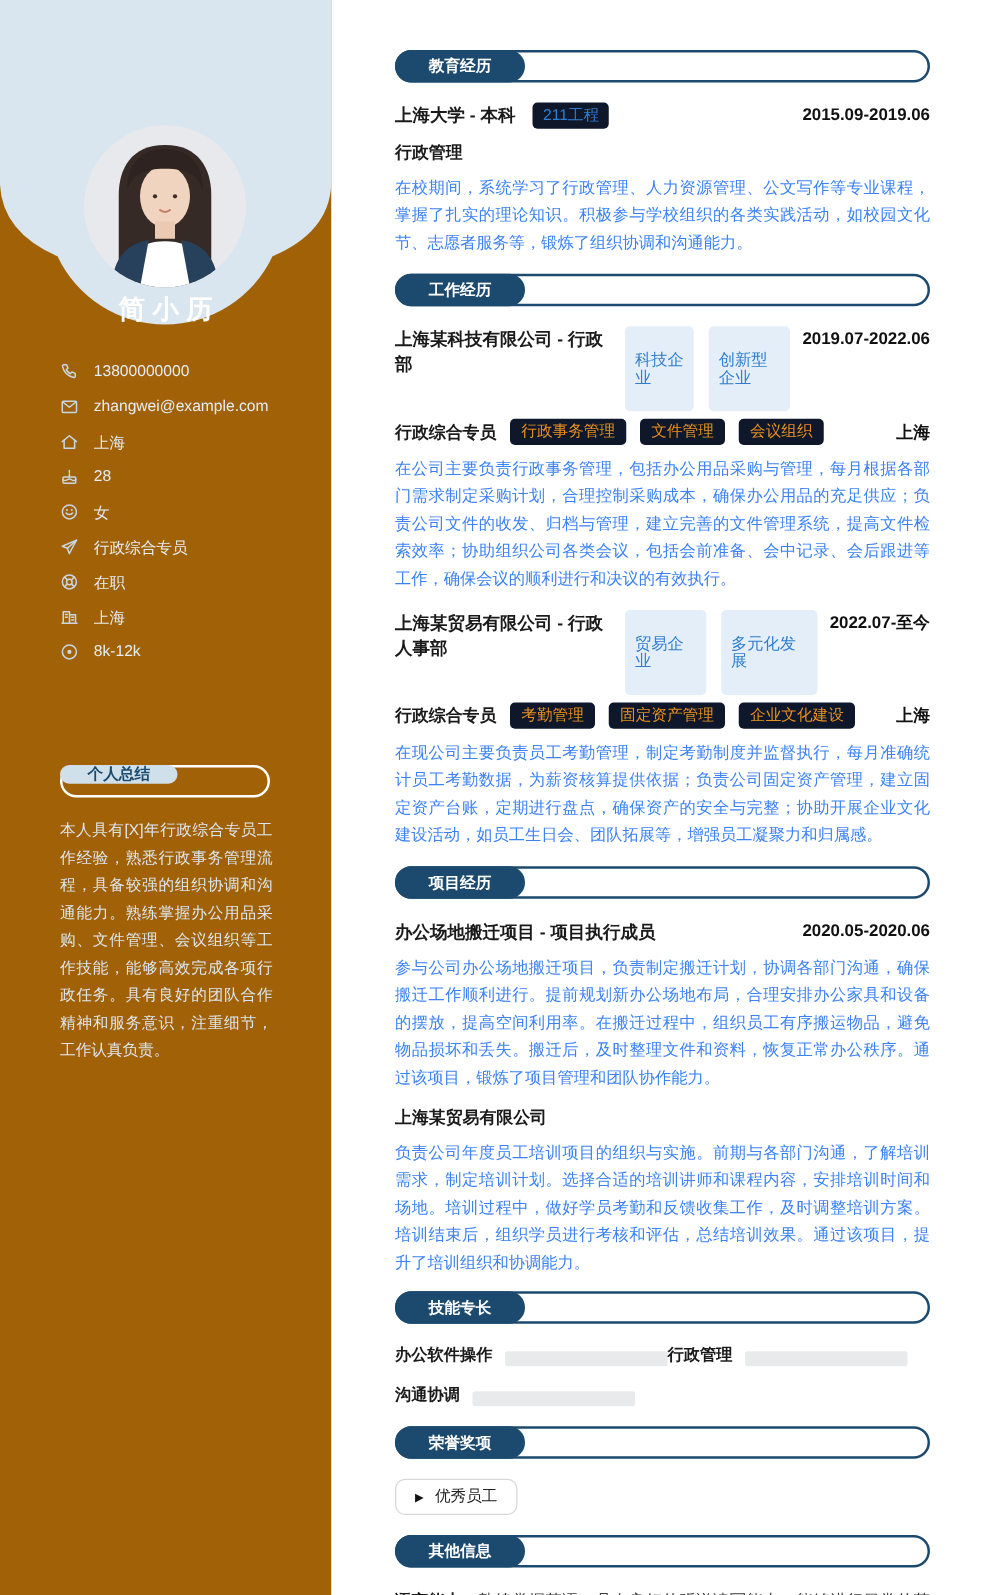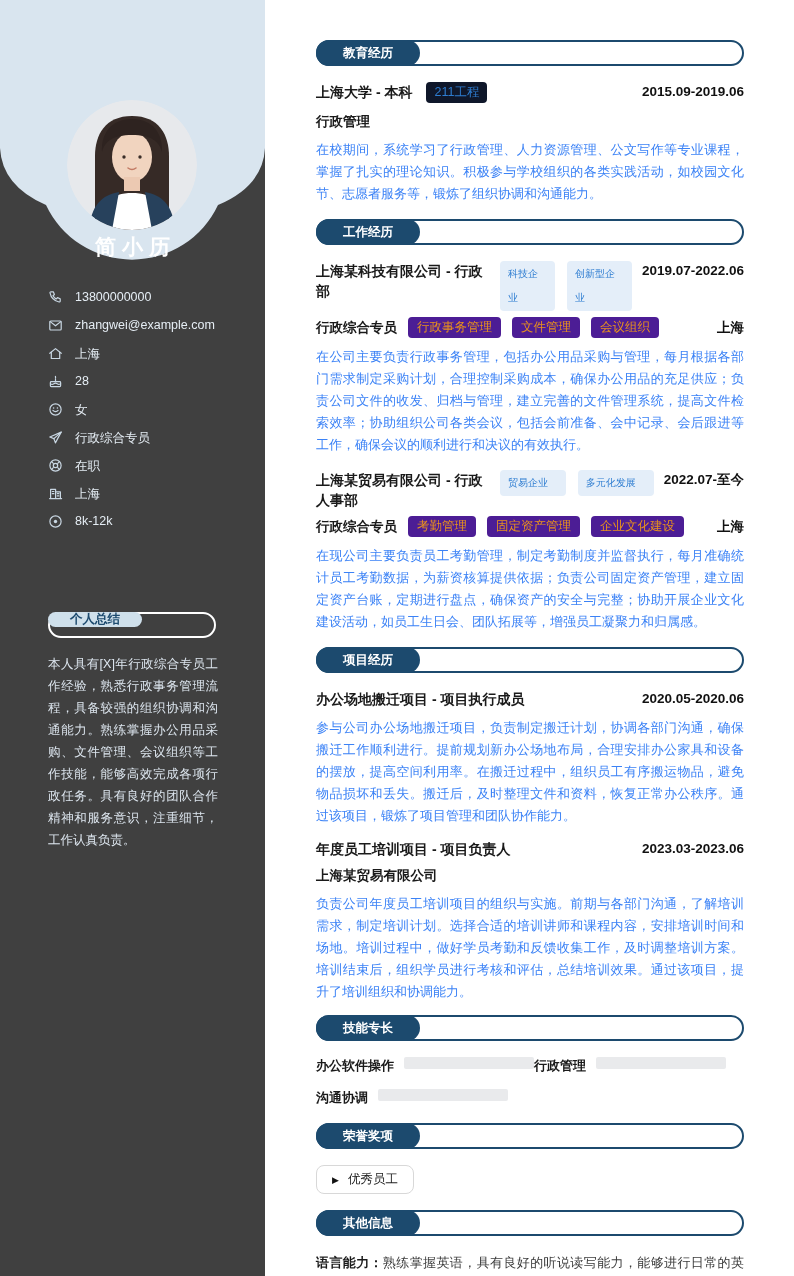--- a/index.html
+++ b/index.html
@@ -3,21 +3,21 @@
 <meta charset="utf-8">
 <style>
   * { margin:0; padding:0; box-sizing:border-box; }
   html,body { width:794px; height:1276px; }
   body {
     position:relative; background:#ffffff; overflow:hidden;
     font-family:"Liberation Sans", sans-serif; color:#333;
   }
 
   
-  .sidebar { position:absolute; left:0; top:0; width:265px; height:1276px; background:#404040; }
+  .sidebar { position:absolute; left:0; top:0; width:265px; height:1276px; background:#a16207; }
   .header-shape { position:absolute; left:0; top:0; display:block; }
   .avatar { position:absolute; left:67px; top:100px; width:130px; height:130px; border-radius:50%; display:block; }
   .name { position:absolute; top:233px; left:0; width:265px; text-align:center; color:#ffffff;
           font-size:21px; font-weight:bold; letter-spacing:6px; text-indent:6px; }
   .contacts { position:absolute; top:290px; left:48px; list-style:none; }
   .contacts li { display:flex; height:28px; color:#e5edf4; font-size:12.5px; }
   .contacts li svg { width:15px; height:15px; margin-right:12px; flex:none; }
   .contacts li svg * { stroke:#c9d7e3; stroke-width:1.2; fill:none; stroke-linecap:round; stroke-linejoin:round; }
   .contacts li svg .fdot { fill:#c9d7e3; stroke:none; }
 
@@ -36,40 +36,40 @@
   .sec-badge { position:absolute; left:-2px; top:-2px; height:26px; padding:0 27px;
                background:#1c4a6e; border-radius:14px; color:#ffffff; font-size:12.5px;
                font-weight:bold; display:flex; align-items:center; }
 
   .row { display:flex; align-items:flex-start; }
   .title { font-size:14px; font-weight:bold; color:#1a1a1a; line-height:20px; }
   .date { margin-left:auto; font-size:13.5px; font-weight:bold; color:#111; white-space:nowrap; line-height:20px; }
 
   .tag-blue { background:#0f172a; color:#2e7dd1; font-size:12.5px; padding:2px 8px; border-radius:4px; }
   .co-tags { display:flex; gap:12px; min-width:0; margin-left:14px; margin-right:10px; flex:1 1 auto; }
-  .co-tag { background:#e4eef9; color:#2e7dd1; font-size:10px; line-height:24px;
-            padding:1px 8px; border-radius:4px; flex:1 1 auto; min-width:0; }
+  .co-tag { background:#e4eef9; color:#2e7dd1; font-size:13px; line-height:14px;
+            padding:20px 8px; border-radius:4px; flex:1 1 auto; min-width:0; }
   .co-title { flex:0 0 170px; }
 
   .role-row { display:flex; align-items:center; gap:11px; margin-top:6px; }
   .role { font-size:13.5px; font-weight:bold; color:#1a1a1a; white-space:nowrap; }
-  .tag-orange { background:#4c1d95; color:#e8911d; font-size:12.5px; padding:2px 9px;
+  .tag-orange { background:#0f172a; color:#e8911d; font-size:12.5px; padding:2px 9px;
                 border-radius:4px; white-space:nowrap; }
   .loc { margin-left:auto; font-size:13.5px; font-weight:bold; color:#111; white-space:nowrap; }
 
   .desc { font-size:13px; line-height:22px; color:#3b82f6; text-align:justify; margin-top:8px; }
 
   .edu-block { margin-bottom:14px; }
   .edu-major { font-size:13.5px; font-weight:bold; color:#1a1a1a; margin-top:10px; }
   .entry { margin-bottom:14px; }
   .proj-company { font-size:13.5px; font-weight:bold; color:#1a1a1a; margin-top:8px; }
   .proj-entry { margin-bottom:12px; }
 
   .skills-grid { display:grid; grid-template-columns:218px 1fr; row-gap:14px; margin-bottom:16px; }
-  .skill { display:flex; align-items:flex-start; gap:10px; }
+  .skill { display:flex; align-items:flex-end; gap:10px; }
   .skill-name { font-size:13px; font-weight:bold; color:#1a1a1a; white-space:nowrap; }
   .bar { width:130px; height:12px; background:#e9eaec; border-radius:2px; overflow:hidden; }
   .bar-fill { height:100%; background:#cfe0eb; border-radius:2px; }
 
   .honor-btn { display:inline-flex; align-items:center; gap:9px; background:#fff;
                border:1px solid #d8d8d8; border-radius:8px; padding:5px 15px;
                font-size:12.5px; color:#222; margin-bottom:16px; cursor:pointer;
                font-family:"Liberation Sans", sans-serif; }
   .honor-btn .tri { font-size:9px; color:#111; }
 
@@ -249,24 +249,20 @@
 
   <div class="proj-entry">
     <div class="row">
       <span class="title">办公场地搬迁项目 - 项目执行成员</span>
       <span class="date">2020.05-2020.06</span>
     </div>
     <p class="desc">参与公司办公场地搬迁项目，负责制定搬迁计划，协调各部门沟通，确保搬迁工作顺利进行。提前规划新办公场地布局，合理安排办公家具和设备的摆放，提高空间利用率。在搬迁过程中，组织员工有序搬运物品，避免物品损坏和丢失。搬迁后，及时整理文件和资料，恢复正常办公秩序。通过该项目，锻炼了项目管理和团队协作能力。</p>
   </div>
 
   <div class="proj-entry">
-    <div class="row">
-      <span class="title">年度员工培训项目 - 项目负责人</span>
-      <span class="date">2023.03-2023.06</span>
-    </div>
     <div class="proj-company">上海某贸易有限公司</div>
     <p class="desc">负责公司年度员工培训项目的组织与实施。前期与各部门沟通，了解培训需求，制定培训计划。选择合适的培训讲师和课程内容，安排培训时间和场地。培训过程中，做好学员考勤和反馈收集工作，及时调整培训方案。培训结束后，组织学员进行考核和评估，总结培训效果。通过该项目，提升了培训组织和协调能力。</p>
   </div>
 
   
   <div class="sec-head">
     <span class="sec-badge">技能专长</span>
   </div>
   <div class="skills-grid">
     <div class="skill">

